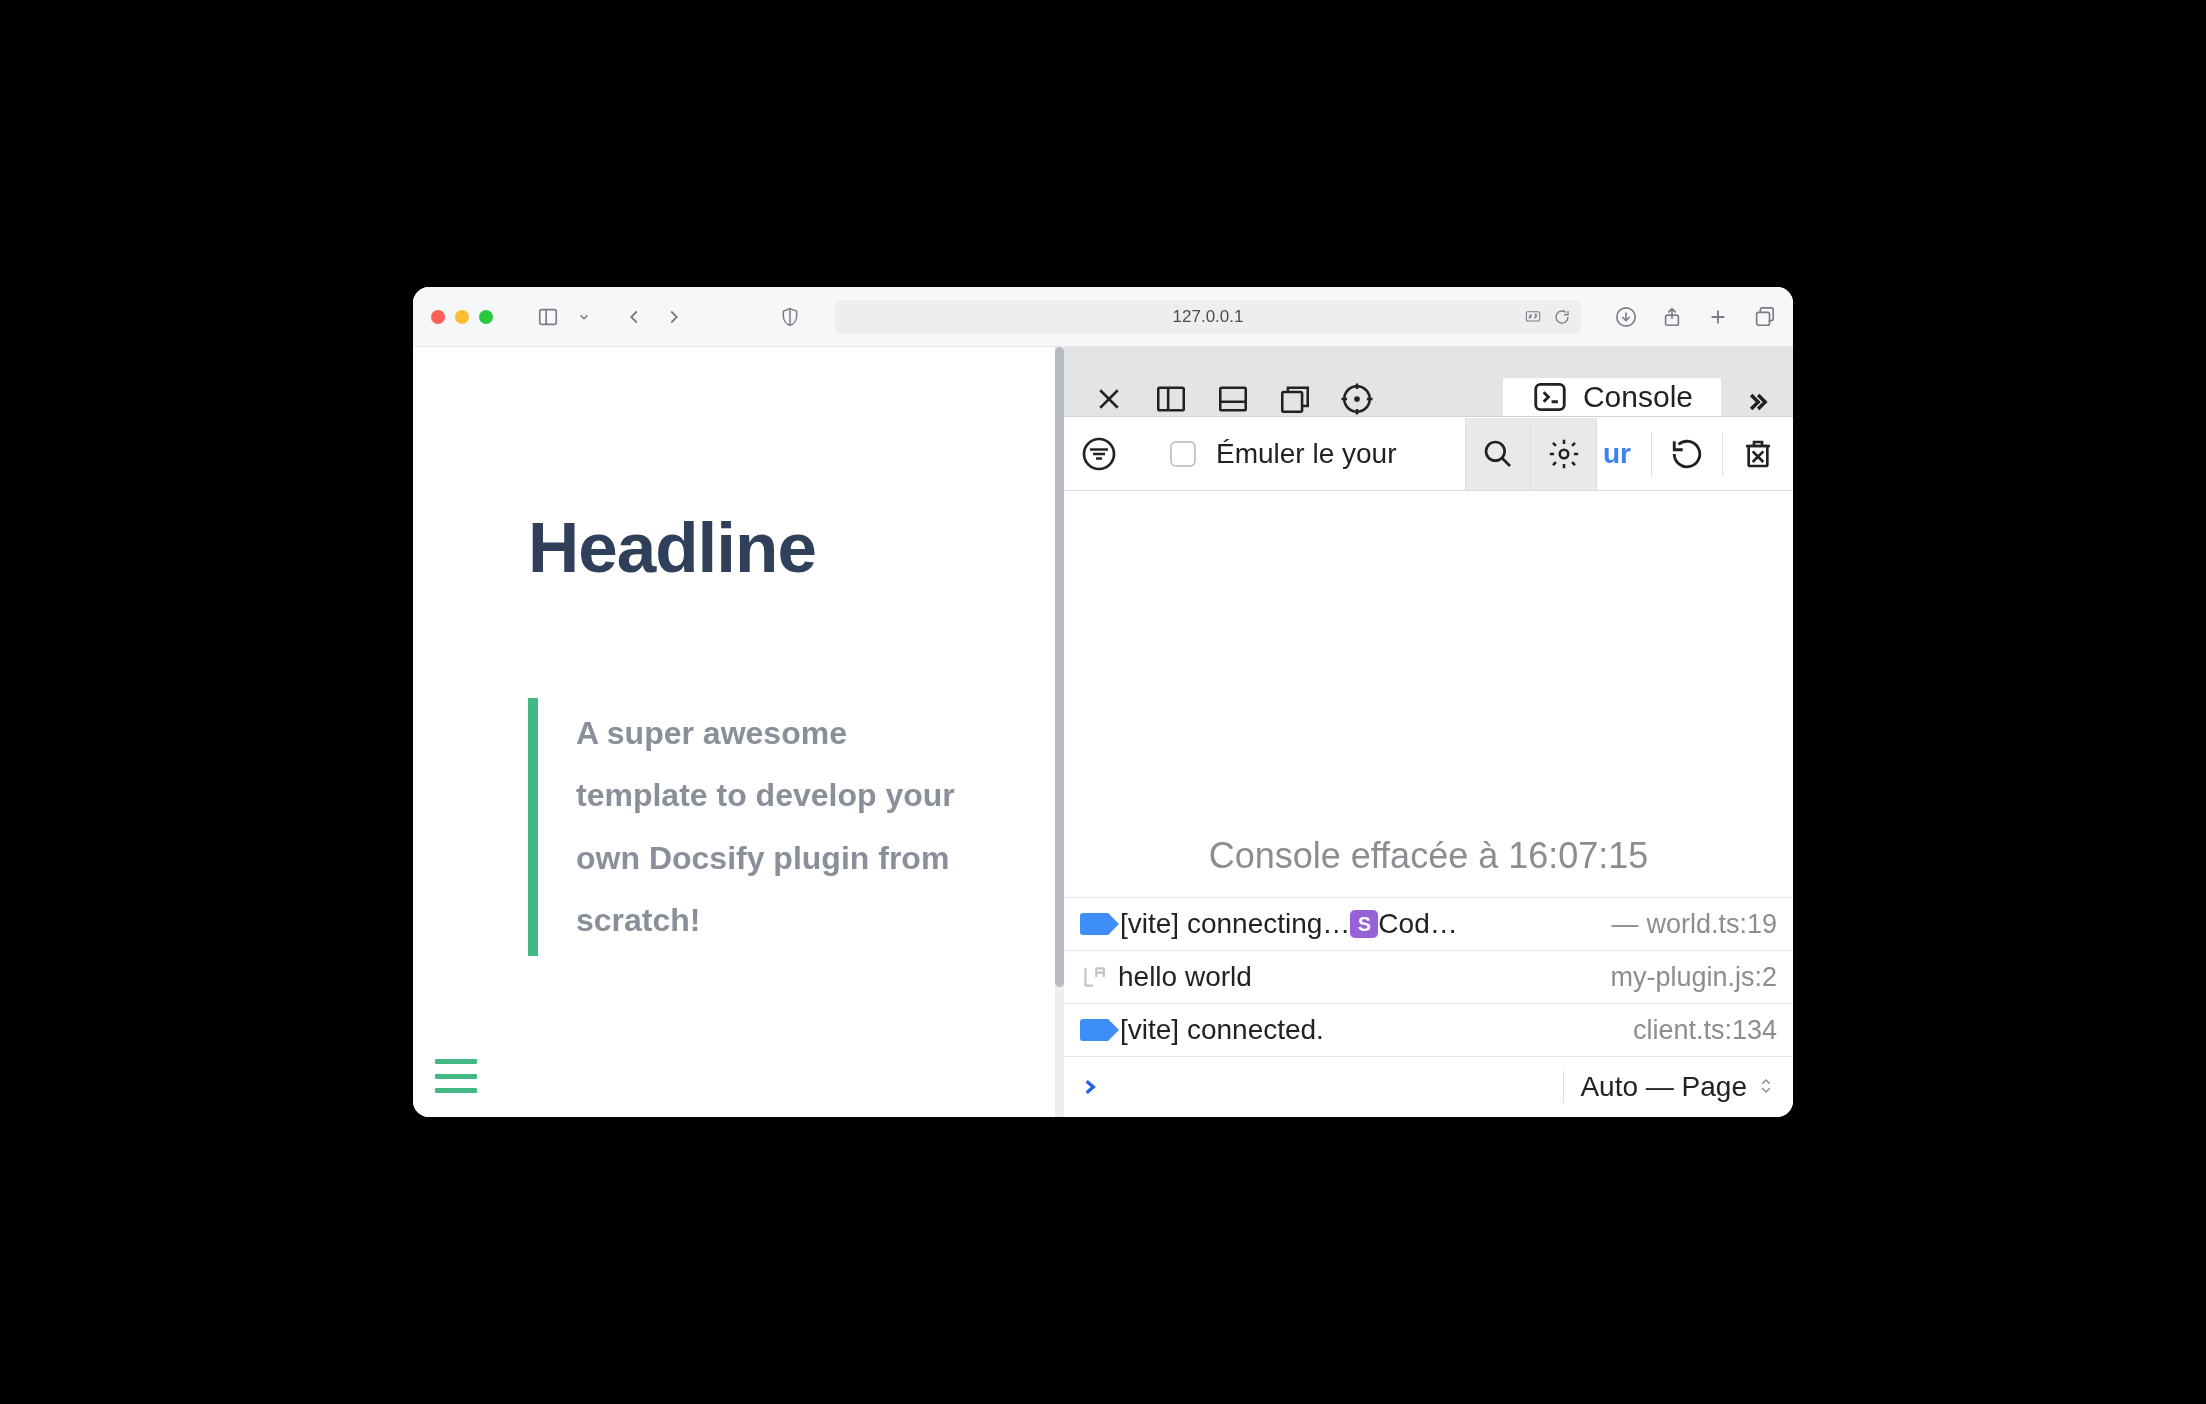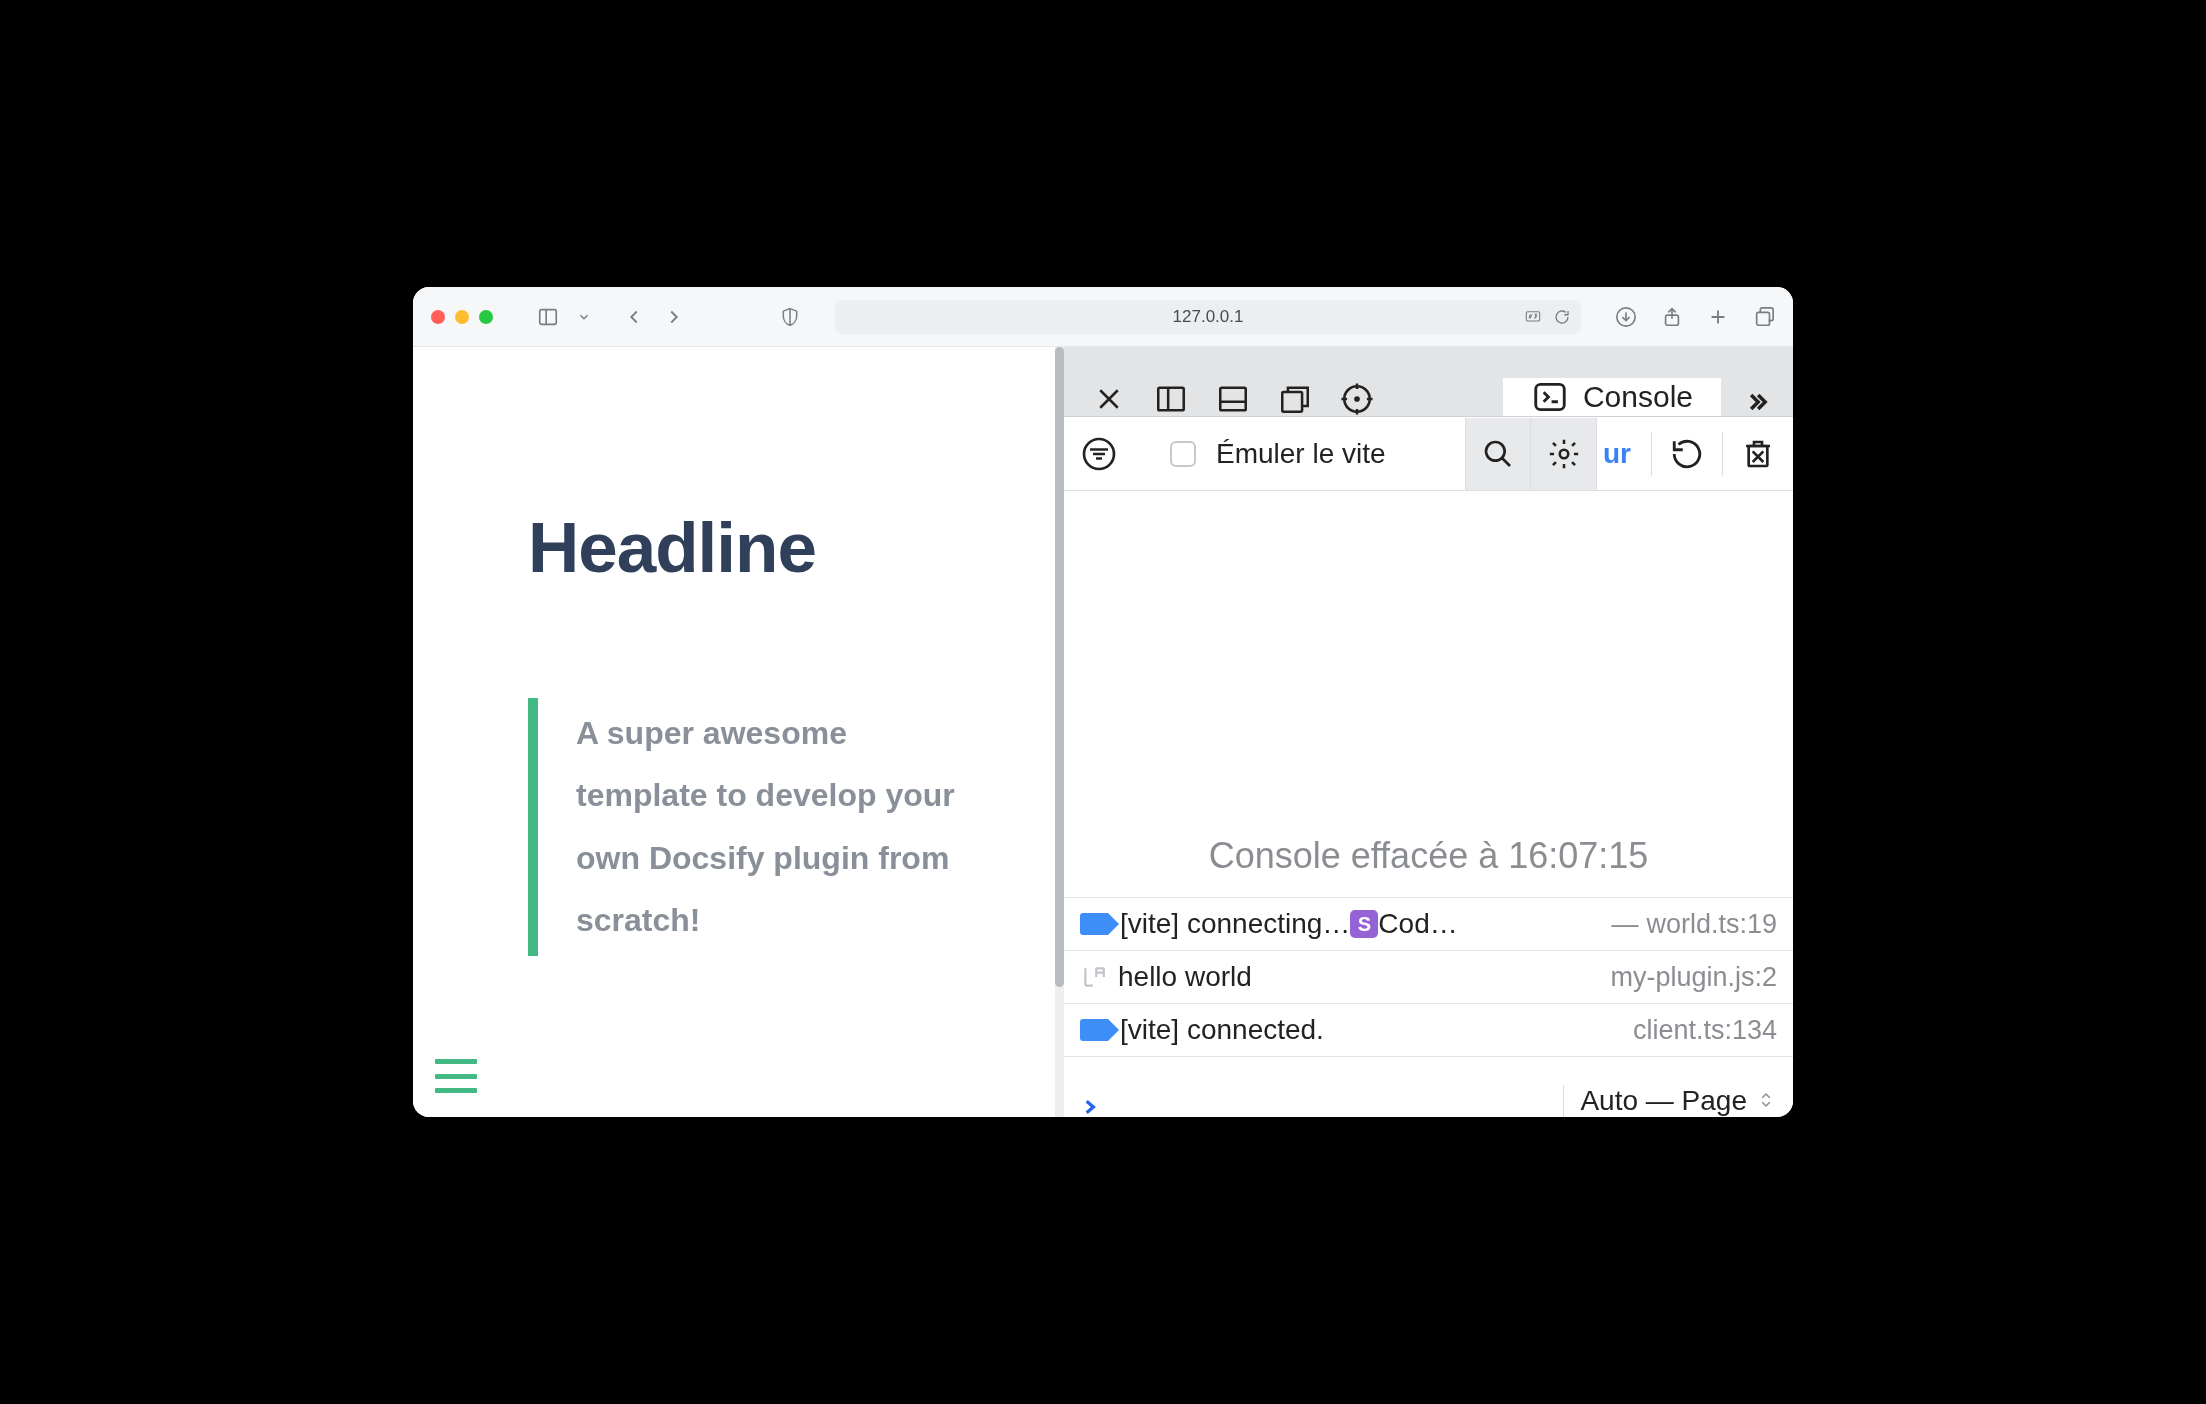--- a/index.html
+++ b/index.html
@@ -368,21 +368,21 @@
       width: 26px;
       height: 26px;
       flex-shrink: 0;
       color: #c0c3c8;
     }
 
     
     .console-prompt {
       height: 60px;
       display: flex;
-      align-items: flex-end;
+      align-items: center;
       padding: 0 16px;
       gap: 19px;
       font-size: 28px;
     }
 
     .prompt-chevron {
       color: #2563eb;
       font-size: 26px;
       font-weight: 900;
     }
@@ -580,21 +580,21 @@
         <div class="filter-icon-btn">
           <svg viewBox="0 0 24 24" width="36" height="36" stroke="currentColor" stroke-width="1.8" fill="none">
               <circle cx="12" cy="12" r="10"></circle>
               <line x1="6" y1="9" x2="18" y2="9"></line>
               <line x1="8" y1="12" x2="16" y2="12"></line>
               <line x1="10" y1="15" x2="14" y2="15"></line>
             </svg>
         </div>
         <div style="width:10px"></div>
         <div class="checkbox"></div>
-        <span>Émuler le vite</span>
+        <span>Émuler le your</span>
 
         <div class="filter-right">
           <div class="filter-icon-btn boxed">
             <svg viewBox="0 0 24 24" width="32" height="32" stroke="currentColor" stroke-width="2" fill="none">
                 <circle cx="10" cy="10" r="7"></circle>
                 <line x1="21" y1="21" x2="15" y2="15"></line>
               </svg>
           </div>
           <div class="filter-icon-btn boxed" style="border-left:none;">
             <svg viewBox="0 0 24 24" width="34" height="34" stroke="currentColor" stroke-width="1.8" fill="none">

